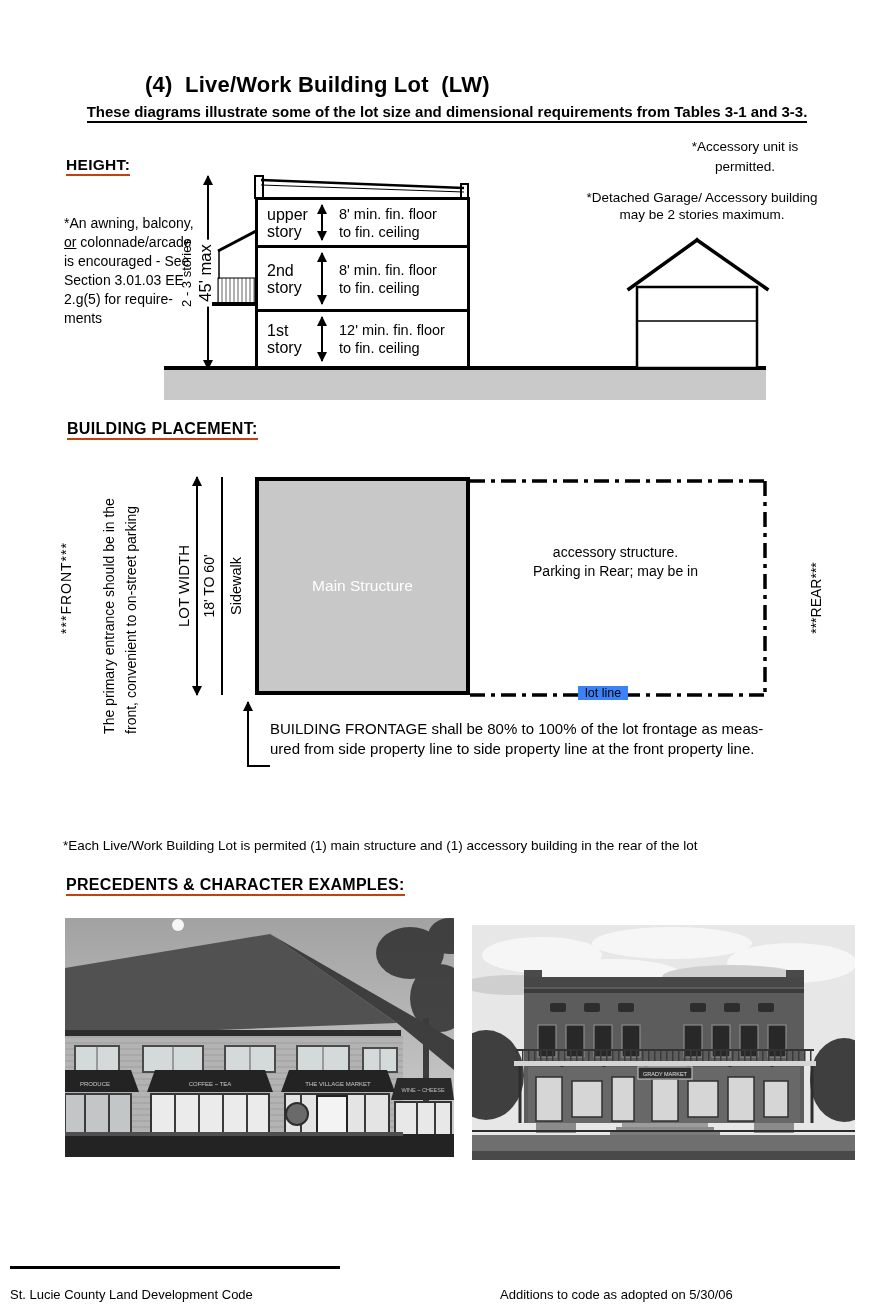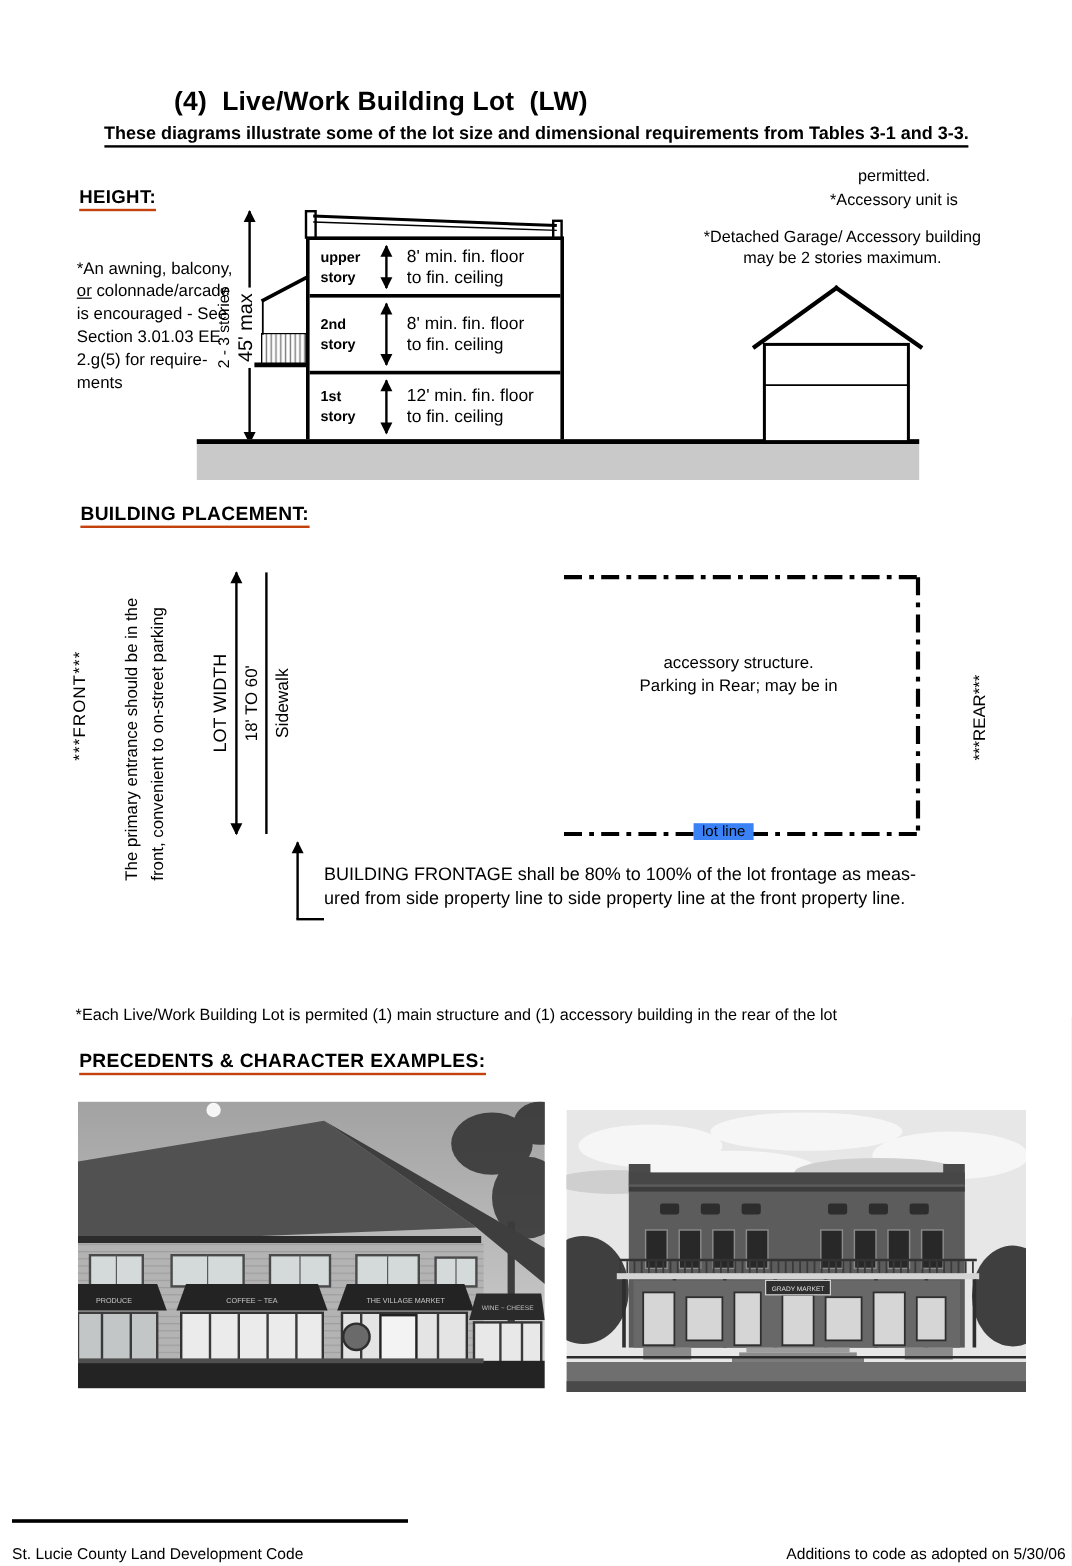--- a/index.html
+++ b/index.html
@@ -26,21 +26,21 @@
     border-left:5px solid transparent; border-right:5px solid transparent;
   }
   .varrow::before { top:-1px; border-bottom:10px solid #000; }
   .varrow::after  { bottom:-1px; border-top:10px solid #000; }
   .building {
     position:absolute; border:3px solid #000; background:#fff;
     display:flex; flex-direction:column;
   }
   .story-row { display:flex; align-items:center; padding-left:9px; position:relative; }
   .story-row + .story-row { border-top:3px solid #000; }
-  .story-label { width:52px; font-size:12px; line-height:17px;font-weight:bold; }
+  .story-label { width:52px; font-size:16px; line-height:17px; }
   .story-row .varrow { position:relative; height:calc(100% - 10px); margin:0 2px; }
   .story-desc { margin-left:14px; font-size:14.5px; line-height:18px; }
   .ground { background:#c9c9c9; border-top:4px solid #000; }
   .mainstruct {
     background:#c8c8c8; border:4px solid #000; box-sizing:border-box;
     display:flex; align-items:center; justify-content:center;
     color:#fff; font-size:15.5px;
   }
   .lotline-label { background:#3b82f6; padding:0 7px; font-size:12.5px; }
   .hline { position:absolute; background:#000; }
@@ -144,22 +144,22 @@
 
     <g>
       <rect x="637" y="287" width="120" height="81" fill="#ffffff" stroke="#000" stroke-width="2.5"></rect>
       <line x1="637" y1="321" x2="757" y2="321" stroke="#000" stroke-width="1.5"></line>
       <line x1="629" y1="289" x2="697" y2="240" stroke="#000" stroke-width="3.5" stroke-linecap="square"></line>
       <line x1="697" y1="240" x2="767" y2="289" stroke="#000" stroke-width="3.5" stroke-linecap="square"></line>
     </g>
   </svg>
 
   <div class="abs" style="left:628px; top:137px; width:234px; text-align:center; font-size:13.5px; line-height:20px;">
+    <span style="display:block">*Accessory unit is</span>
     <span style="display:block">permitted.</span>
-    <span style="display:block">*Accessory unit is</span>
   </div>
   <div class="abs" style="left:568px; top:189px; width:268px; text-align:center; font-size:13.5px; line-height:17px;">
     <span style="display:block">*Detached Garage/ Accessory building</span>
     <span style="display:block">may be 2 stories maximum.</span>
   </div>
 
   <div class="abs sec-head" style="left:67px; top:420px; font-size:16px;">
     <span class="u2">BUILDING PLACEMENT:</span>
   </div>
 
@@ -178,20 +178,23 @@
     <div class="varrow" style="left:18px; top:0; height:100%;"></div>
     <span class="vtext abs" style="left:-3px; top:50%; transform:rotate(180deg) translateY(50%); font-size:15px; background:#fff; padding:4px 0;">LOT WIDTH</span>
     <span class="vtext abs" style="left:23px; top:50%; transform:rotate(180deg) translateY(50%); font-size:14px;">18' TO 60'</span>
   </div>
 
   <div class="abs" style="left:221px; top:477px; width:2px; height:218px; background:#000;"></div>
   <div class="abs" style="left:228px; top:477px; width:22px; height:218px;">
     <span class="vtext abs" style="left:0; top:50%; transform:rotate(180deg) translateY(50%); font-size:14.5px;">Sidewalk</span>
   </div>
 
+  <div class="abs mainstruct" style="left:255px; top:477px; width:215px; height:218px;">
+    <span>Main Structure</span>
+  </div>
 
   <svg class="abs" style="left:468px; top:470px;" width="302" height="232" viewBox="0 0 302 232">
     <line x1="2" y1="11" x2="297" y2="11" stroke="#000" stroke-width="3.5" stroke-dasharray="15 6 4 6"></line>
     <line x1="297" y1="11" x2="297" y2="225" stroke="#000" stroke-width="3.5" stroke-dasharray="15 6 4 6"></line>
     <line x1="2" y1="225" x2="297" y2="225" stroke="#000" stroke-width="3.5" stroke-dasharray="15 6 4 6"></line>
   </svg>
 
   <div class="abs" style="left:488px; top:543px; width:255px; text-align:center; font-size:14px; line-height:19px;">
     <span style="display:block">accessory structure.</span>
     <span style="display:block">Parking in Rear; may be in</span>
@@ -358,15 +361,15 @@
       </g>
     </g>
 
     <rect x="0" y="210" width="383" height="25" fill="#6f6f6f"></rect>
     <rect x="0" y="226" width="383" height="9" fill="#494949"></rect>
     <line x1="0" y1="206" x2="383" y2="206" stroke="#2c2c2c" stroke-width="2"></line>
   </svg>
 
   <div class="abs" style="left:10px; top:1266px; width:330px; height:3px; background:#000;"></div>
   <div class="abs footer-text" style="left:10px; top:1287px;">St. Lucie County Land Development Code</div>
-  <div class="abs footer-text" style="left:500px; top:1287px; width:388px; text-align:right;">Additions to code as adopted on 5/30/06</div>
+  <div class="abs footer-text" style="left:500px; top:1287px; width:388px; ">Additions to code as adopted on 5/30/06</div>
 
 </div>
 
 </body></html>

